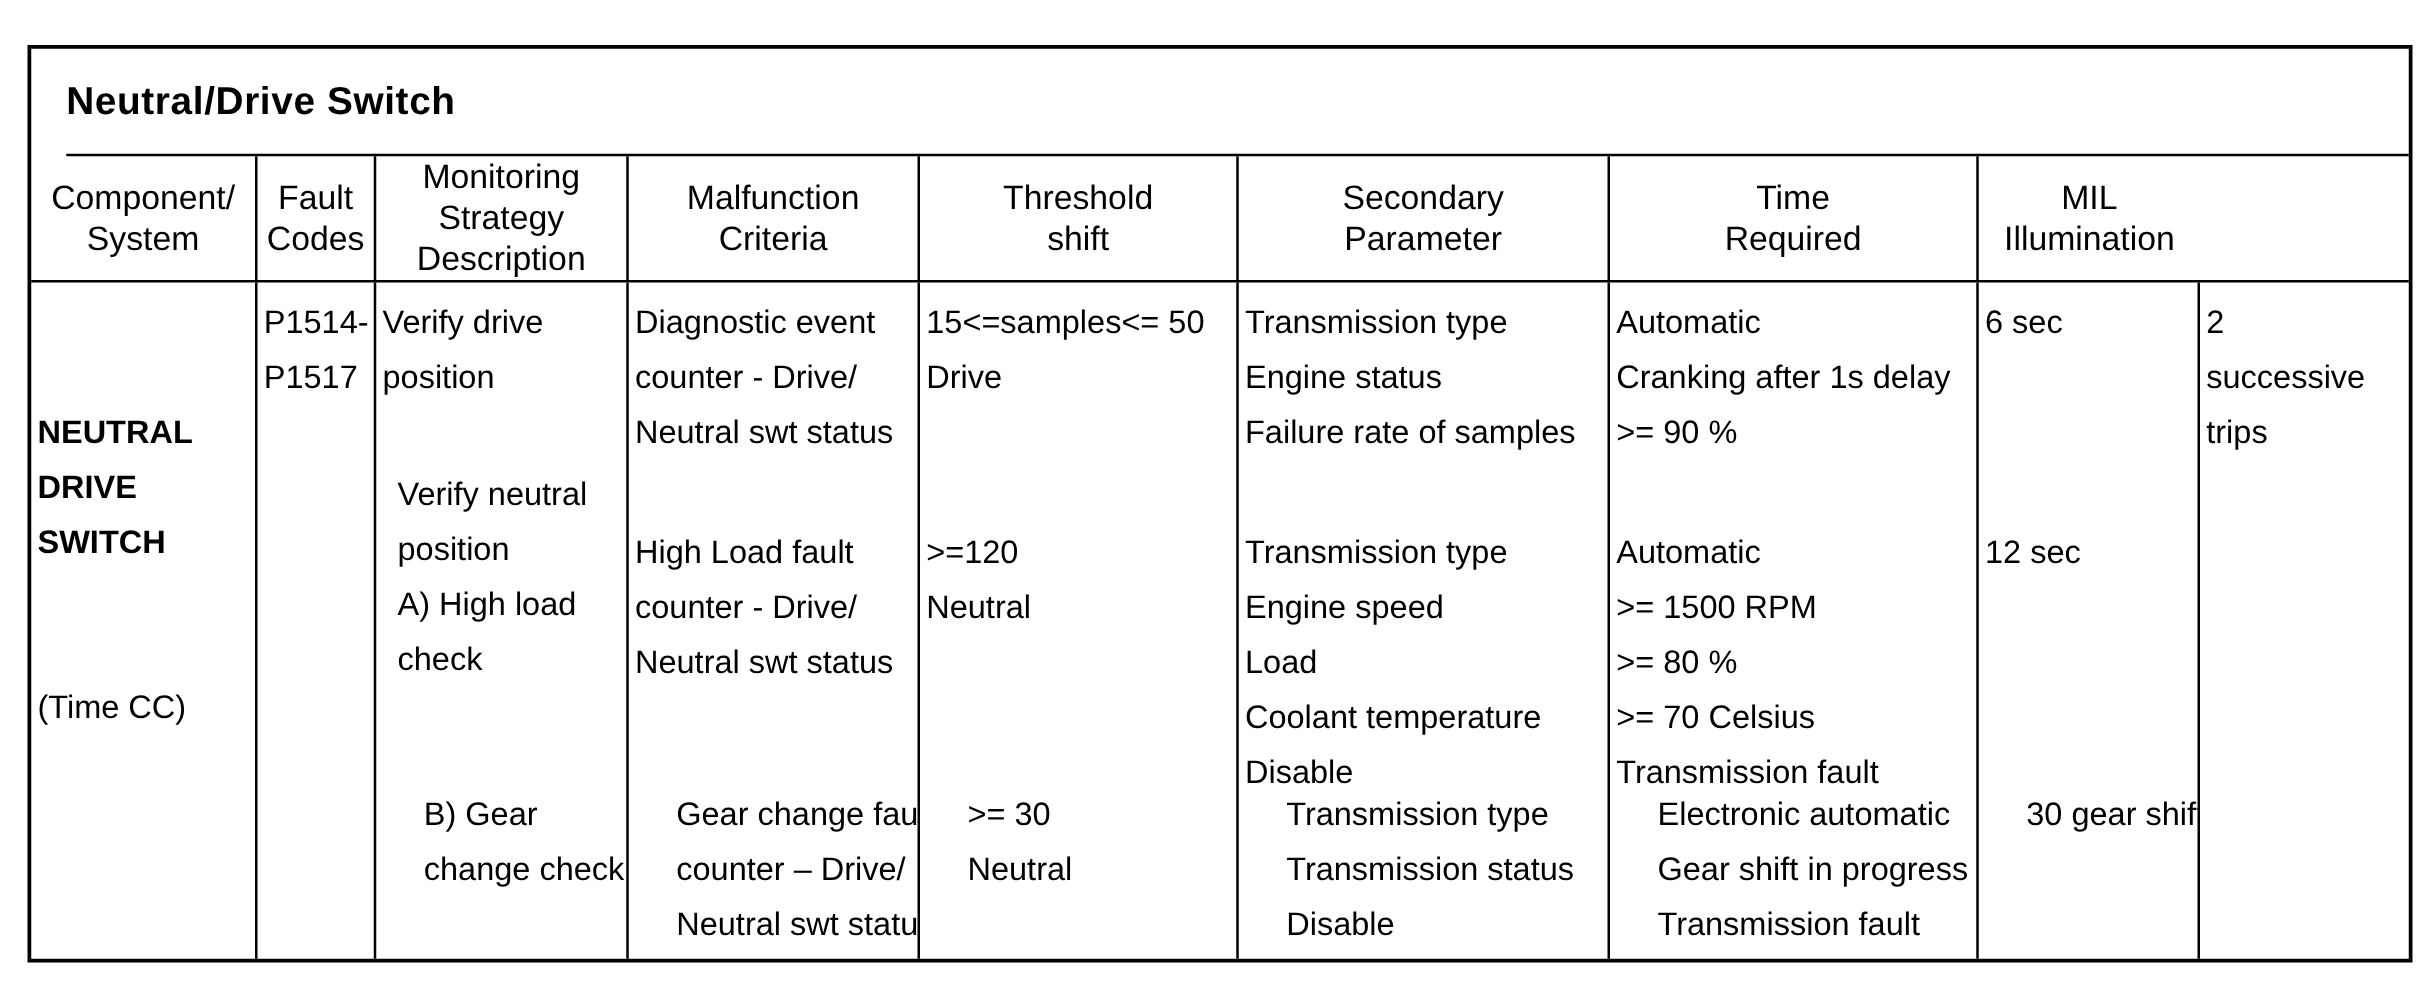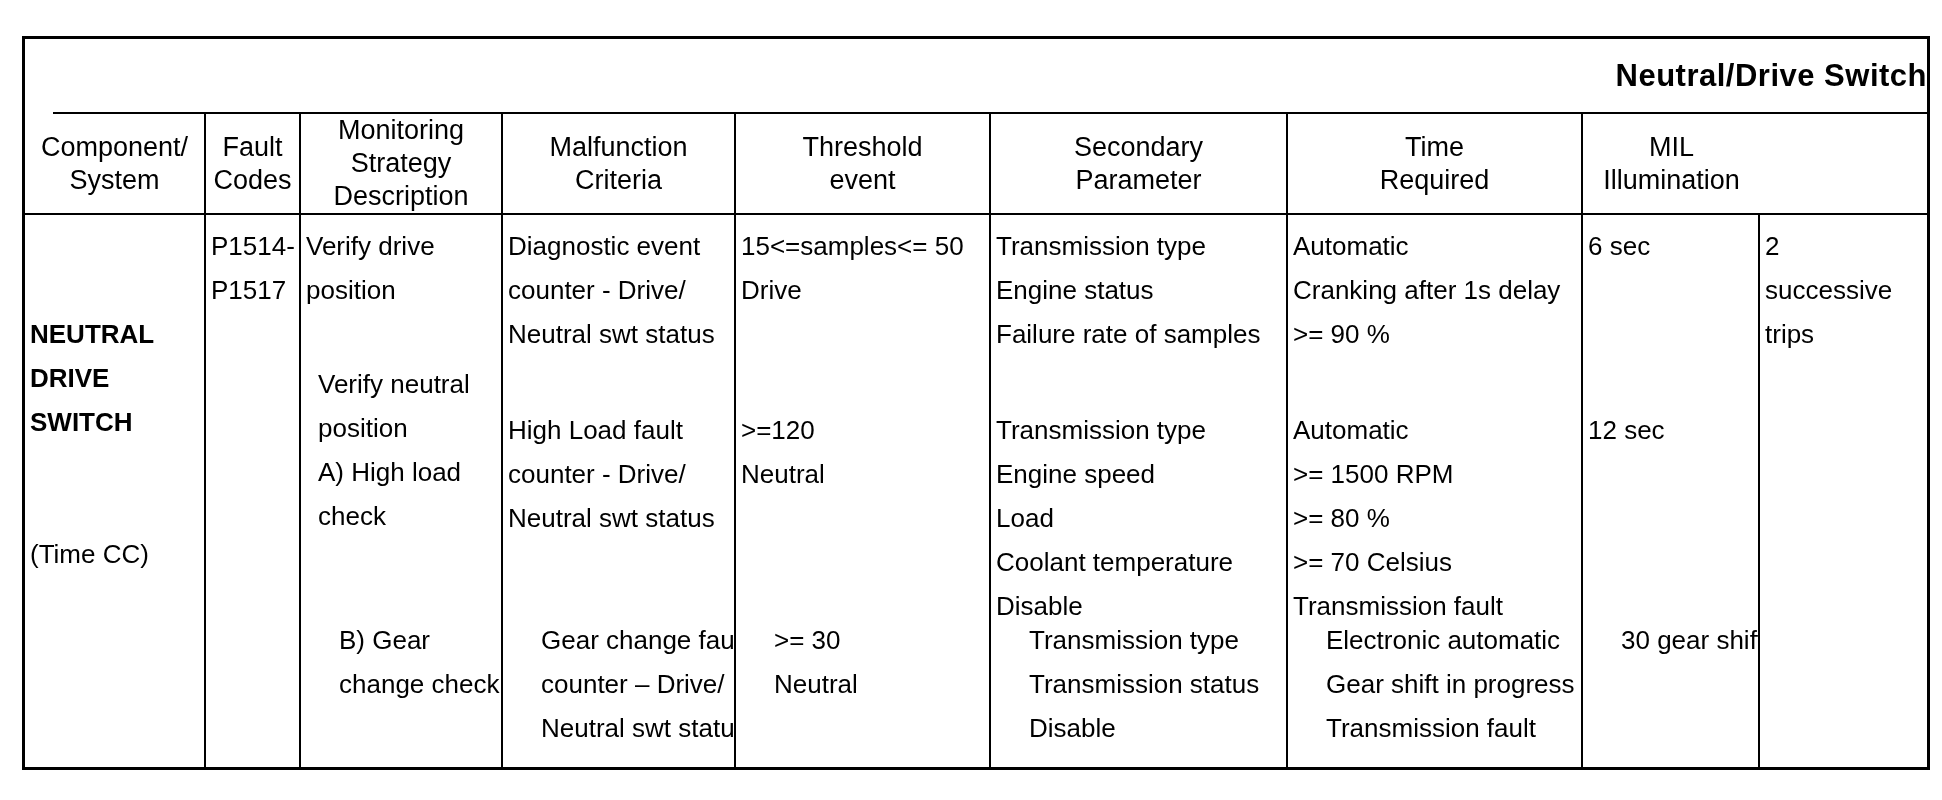--- a/index.html
+++ b/index.html
@@ -22,26 +22,26 @@
     top: 36px;
     width: 1908px;
     height: 734px;
     border: 3px solid #000000;
     box-sizing: border-box;
     display: flex;
     flex-direction: column;
     background: #ffffff;
   }
   .title-row {
-    height: 75px;
+    height: 86px;
     box-sizing: border-box;
     border-bottom: 2px solid #000000;
     display: flex;
     align-items: center;
-    justify-content: flex-end;
+    justify-content: flex-start;
     margin-left: 28px;
   }
   .title-text {
     font-size: 31px;
     font-weight: bold;
     letter-spacing: 0.5px;
   }
   .header-row {
     height: 101px;
     box-sizing: border-box;
@@ -103,21 +103,21 @@
       <div class="header-cell">Component/
 System</div>
       <div class="header-cell">Fault
 Codes</div>
       <div class="header-cell">Monitoring
 Strategy
 Description</div>
       <div class="header-cell">Malfunction
 Criteria</div>
       <div class="header-cell">Threshold
-event</div>
+shift</div>
       <div class="header-cell">Secondary
 Parameter</div>
       <div class="header-cell">Time
 Required</div>
       <div class="header-cell last">MIL
 Illumination</div>
     </div>
 
     <div class="body-row">
 

